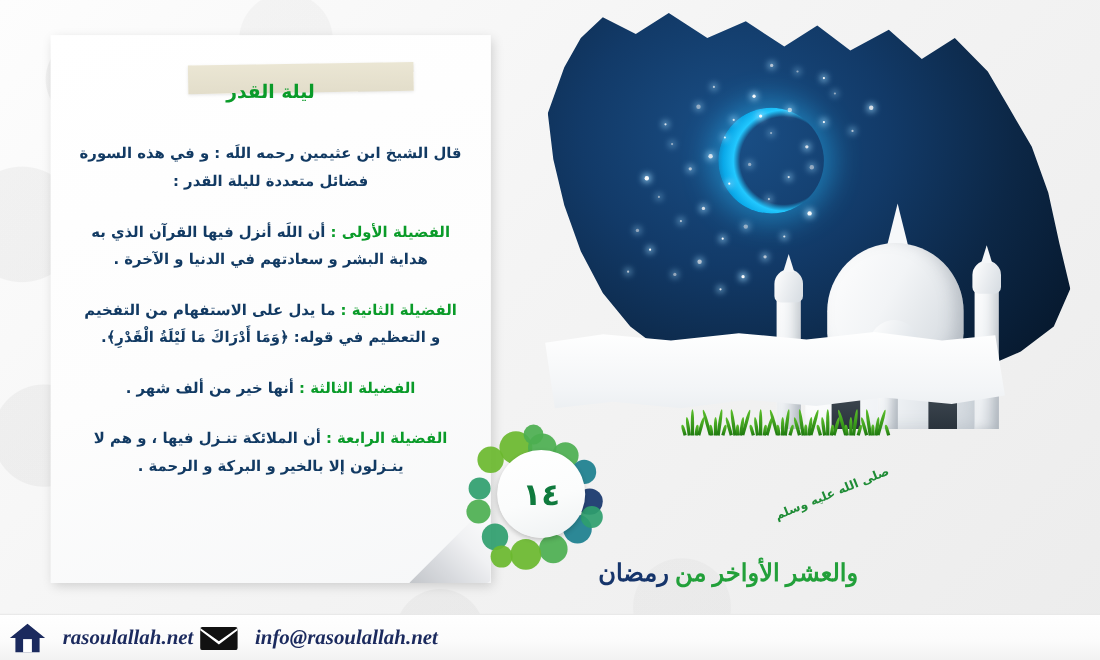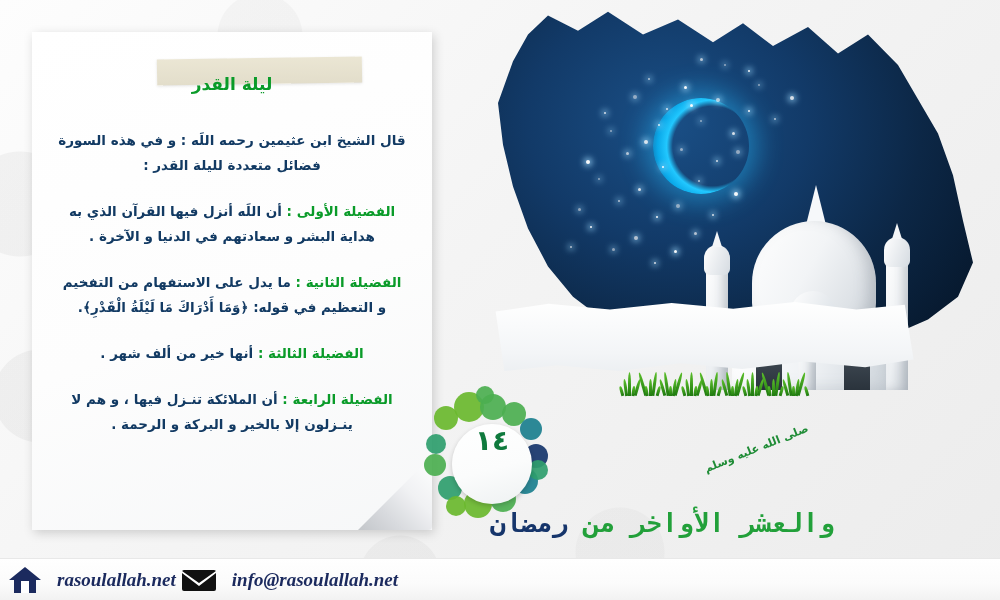--- a/index.html
+++ b/index.html
@@ -102,21 +102,21 @@
     background:linear-gradient(180deg,#ffffff 0%,#f3f5f7 55%,#e4e8ec 100%);
     -webkit-clip-path:polygon(4% 12%, 16% 4%, 30% 10%, 44% 3%, 58% 9%, 72% 2%, 86% 10%, 97% 5%,
       99% 62%, 88% 70%, 74% 64%, 60% 72%, 46% 66%, 32% 74%, 18% 68%, 6% 74%);
     clip-path:polygon(4% 12%, 16% 4%, 30% 10%, 44% 3%, 58% 9%, 72% 2%, 86% 10%, 97% 5%,
       99% 62%, 88% 70%, 74% 64%, 60% 72%, 46% 66%, 32% 74%, 18% 68%, 6% 74%);
   }
   .grass { position:absolute; bottom:0; width:3px; background:linear-gradient(180deg,#5bbf2a,#1f7a10); border-radius:50% 50% 0 0; }
 
   
   #card {
-    position:absolute; left:32px; top:32px; width:400px; height:498px;
+    position:absolute; left:46px; top:32px; width:400px; height:498px;
     background:linear-gradient(160deg,#ffffff 0%,#fdfdfd 55%,#f6f7f8 100%);
     box-shadow:2px 3px 10px rgba(0,0,0,0.17);
   }
   #card::after {
     content:""; position:absolute; right:0; bottom:0; width:74px; height:74px;
     background:linear-gradient(225deg,#ffffff 0%,#f0f1f3 40%,#d8dade 70%,#c3c6ca 100%);
     -webkit-clip-path:polygon(100% 0, 100% 100%, 0 100%);
     clip-path:polygon(100% 0, 100% 100%, 0 100%);
     box-shadow:-3px -3px 7px rgba(0,0,0,0.16);
     border-radius:0 0 4px 0;
@@ -133,42 +133,42 @@
     font-family:"DejaVu Sans", sans-serif; margin-bottom:34px;
   }
   .para { font-size:13.5px; line-height:1.85; color:#123a63; font-weight:bold; margin-bottom:21px; text-align:center; }
   .lead { color:#0a9b29; }
   .verse { color:#123a63; }
 
   
   #badge { position:absolute; left:424px; top:392px; width:130px; height:126px; }
   .bub { position:absolute; border-radius:50%; }
   #badge-circle {
-    position:absolute; left:28px; top:32px; width:80px; height:80px; border-radius:50%;
+    position:absolute; left:28px; top:17px; width:80px; height:80px; border-radius:50%;
     background:linear-gradient(165deg,#ffffff 0%,#fbfcfc 55%,#eef1f2 100%);
     box-shadow:0 2px 5px rgba(0,0,0,0.2); z-index:5;
-    display:flex; justify-content:center;
+    display:flex; align-items:center; justify-content:center;
   }
   #badge-number { font-size:28px; font-weight:bold; color:#0f7a3d; font-family:"DejaVu Sans", sans-serif; }
 
   
   #calligraphy { position:absolute; left:720px; top:408px; width:268px; height:118px; direction:rtl; }
   #calli-main {
     position:absolute; right:4px; top:6px; font-size:58px; font-weight:bold;
     color:#16356b; font-family:"DejaVu Sans", sans-serif; line-height:1; white-space:nowrap;
     text-shadow:1px 1px 0 rgba(255,255,255,0.6);
   }
   #calli-small {
     position:absolute; right:176px; top:34px; font-size:11px; color:#1f8c36;
     font-weight:bold; transform:rotate(-22deg); white-space:nowrap;
   }
   #subtitle {
     position:absolute; left:452px; top:508px; width:420px; height:42px;
-    direction:rtl; text-align:center; font-size:26px; font-weight:bold;
-    font-family:Liberation Mono, monospace; white-space:nowrap;
+    direction:rtl; text-align:center; font-size:22px; font-weight:bold;
+    font-family:Liberation Serif, serif; white-space:nowrap;
   }
   #subtitle .nv { color:#16356b; }
   #subtitle .gr { color:#22a03a; }
 
   
   #footer {
     position:absolute; left:0; bottom:0; width:1000px; height:42px;
     background:linear-gradient(180deg,#ffffff 0%,#fbfbfb 60%,#f2f2f2 100%);
     border-top:1px solid #e8e8e8;
     display:flex; align-items:center; padding-left:8px; gap:5px;

